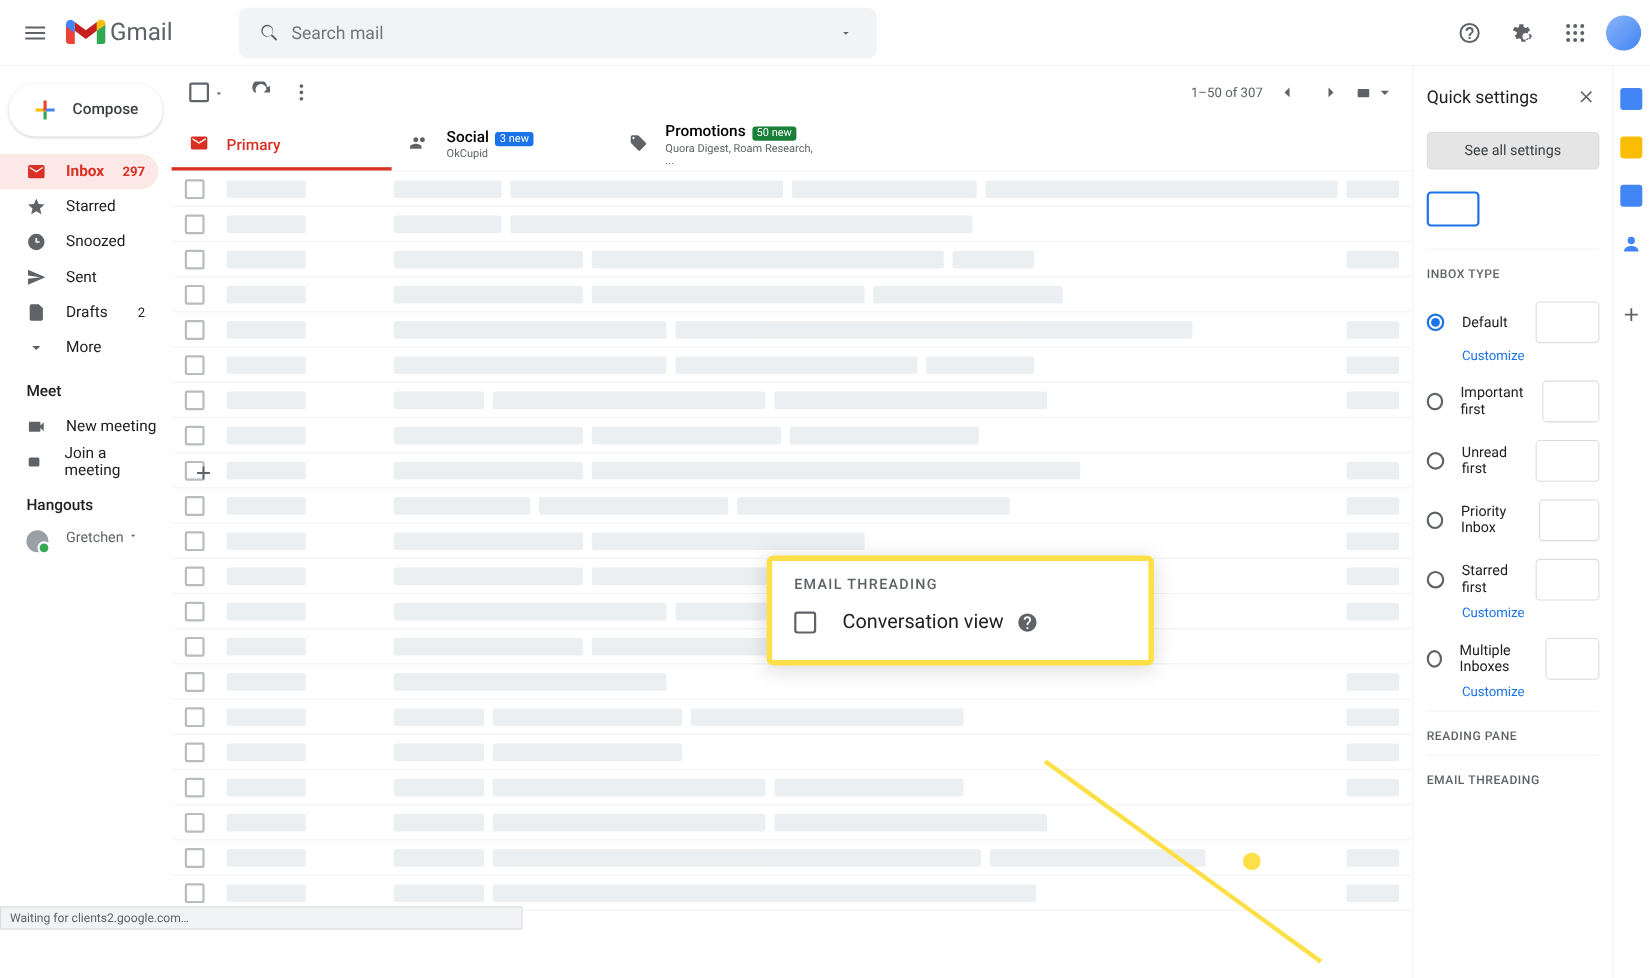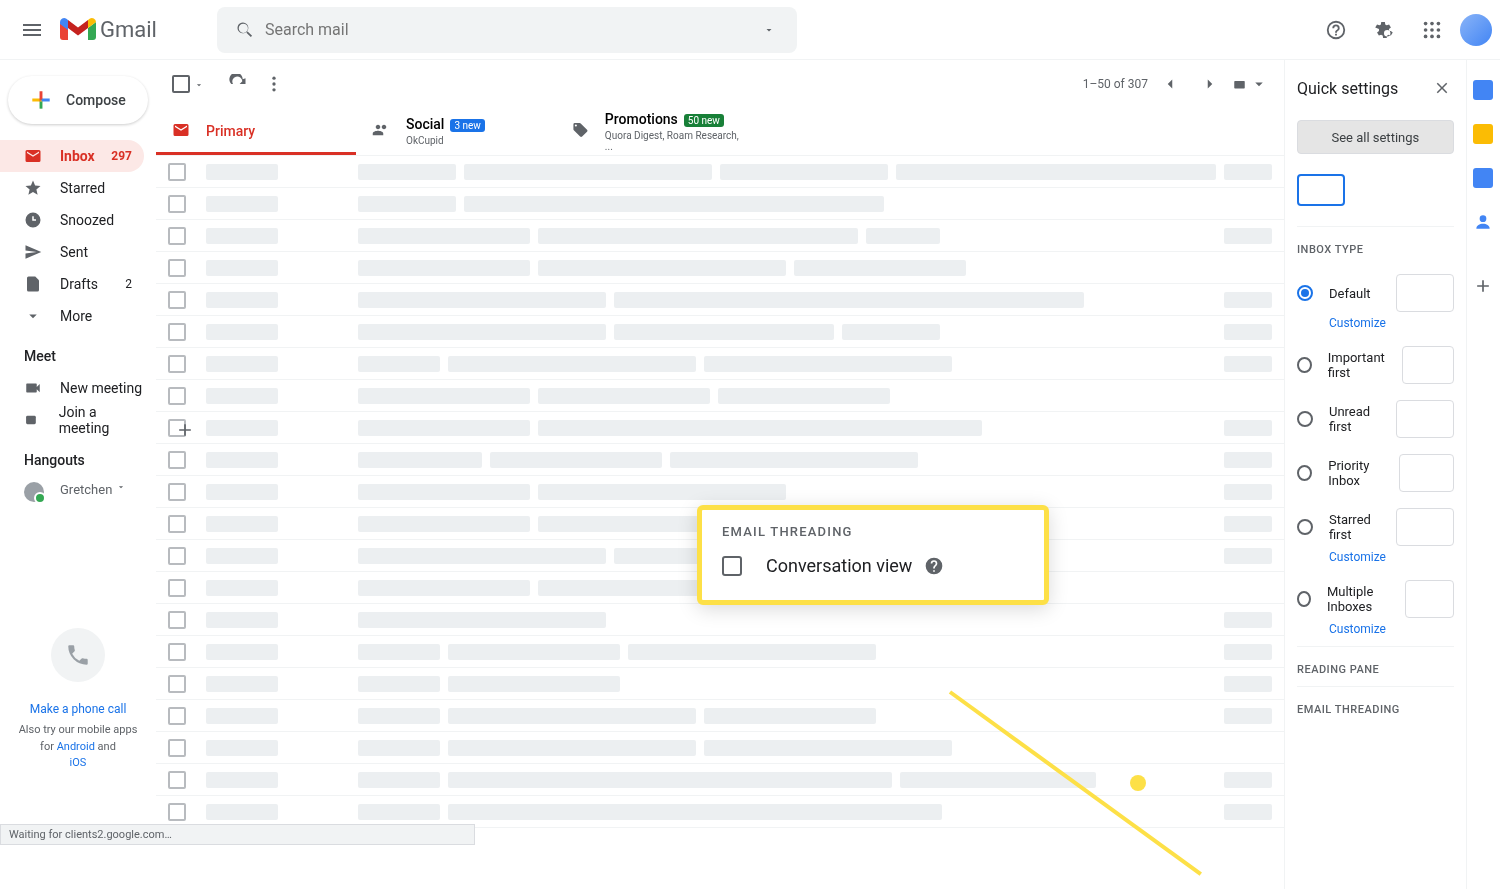--- a/index.html
+++ b/index.html
@@ -223,31 +223,20 @@
         </div>
       </div>
     <div class="section-title">Hangouts</div>
     <div class="hangouts-user">
       <div class="hang-av"></div>
       <span>Gretchen</span>
       <svg width="10" height="10" viewBox="0 0 24 24" fill="#5f6368" style="margin-left:4px">
           <path d="M7 10l5 5 5-5z"></path>
         </svg>
     </div>
-    <div class="phone-area">
-      <div class="phone-circle">
-          <svg viewBox="0 0 24 24">
-            <path d="M6.62 10.79a15.05 15.05 0 006.59 6.59l2.2-2.2a1 1 0 011-.24 11.36 11.36 0 003.56.57 1 1 0 011 1V20a1 1 0 01-1 1A17 17 0 013 4a1 1 0 011-1h3.5a1 1 0 011 1 11.36 11.36 0 00.57 3.56 1 1 0 01-.24 1z"></path>
-          </svg>
-        </div>
-      <a class="phone-link">Make a phone call</a>
-      <div class="mobile-text">
-        <span>Also try our mobile apps for </span><a>Android</a><span> and </span><br><a>iOS</a>
-      </div>
-    </div>
   </div>
 
   <div class="main">
     <div class="toolbar">
       <div class="chk-all"></div>
       <div class="chk-dd"><svg width="10" height="10" viewBox="0 0 24 24" fill="#5f6368">
             <path d="M7 10l5 5 5-5z"></path>
           </svg></div>
       <div class="tb-icon" style="margin-left:16px">
           <svg viewBox="0 0 24 24">

